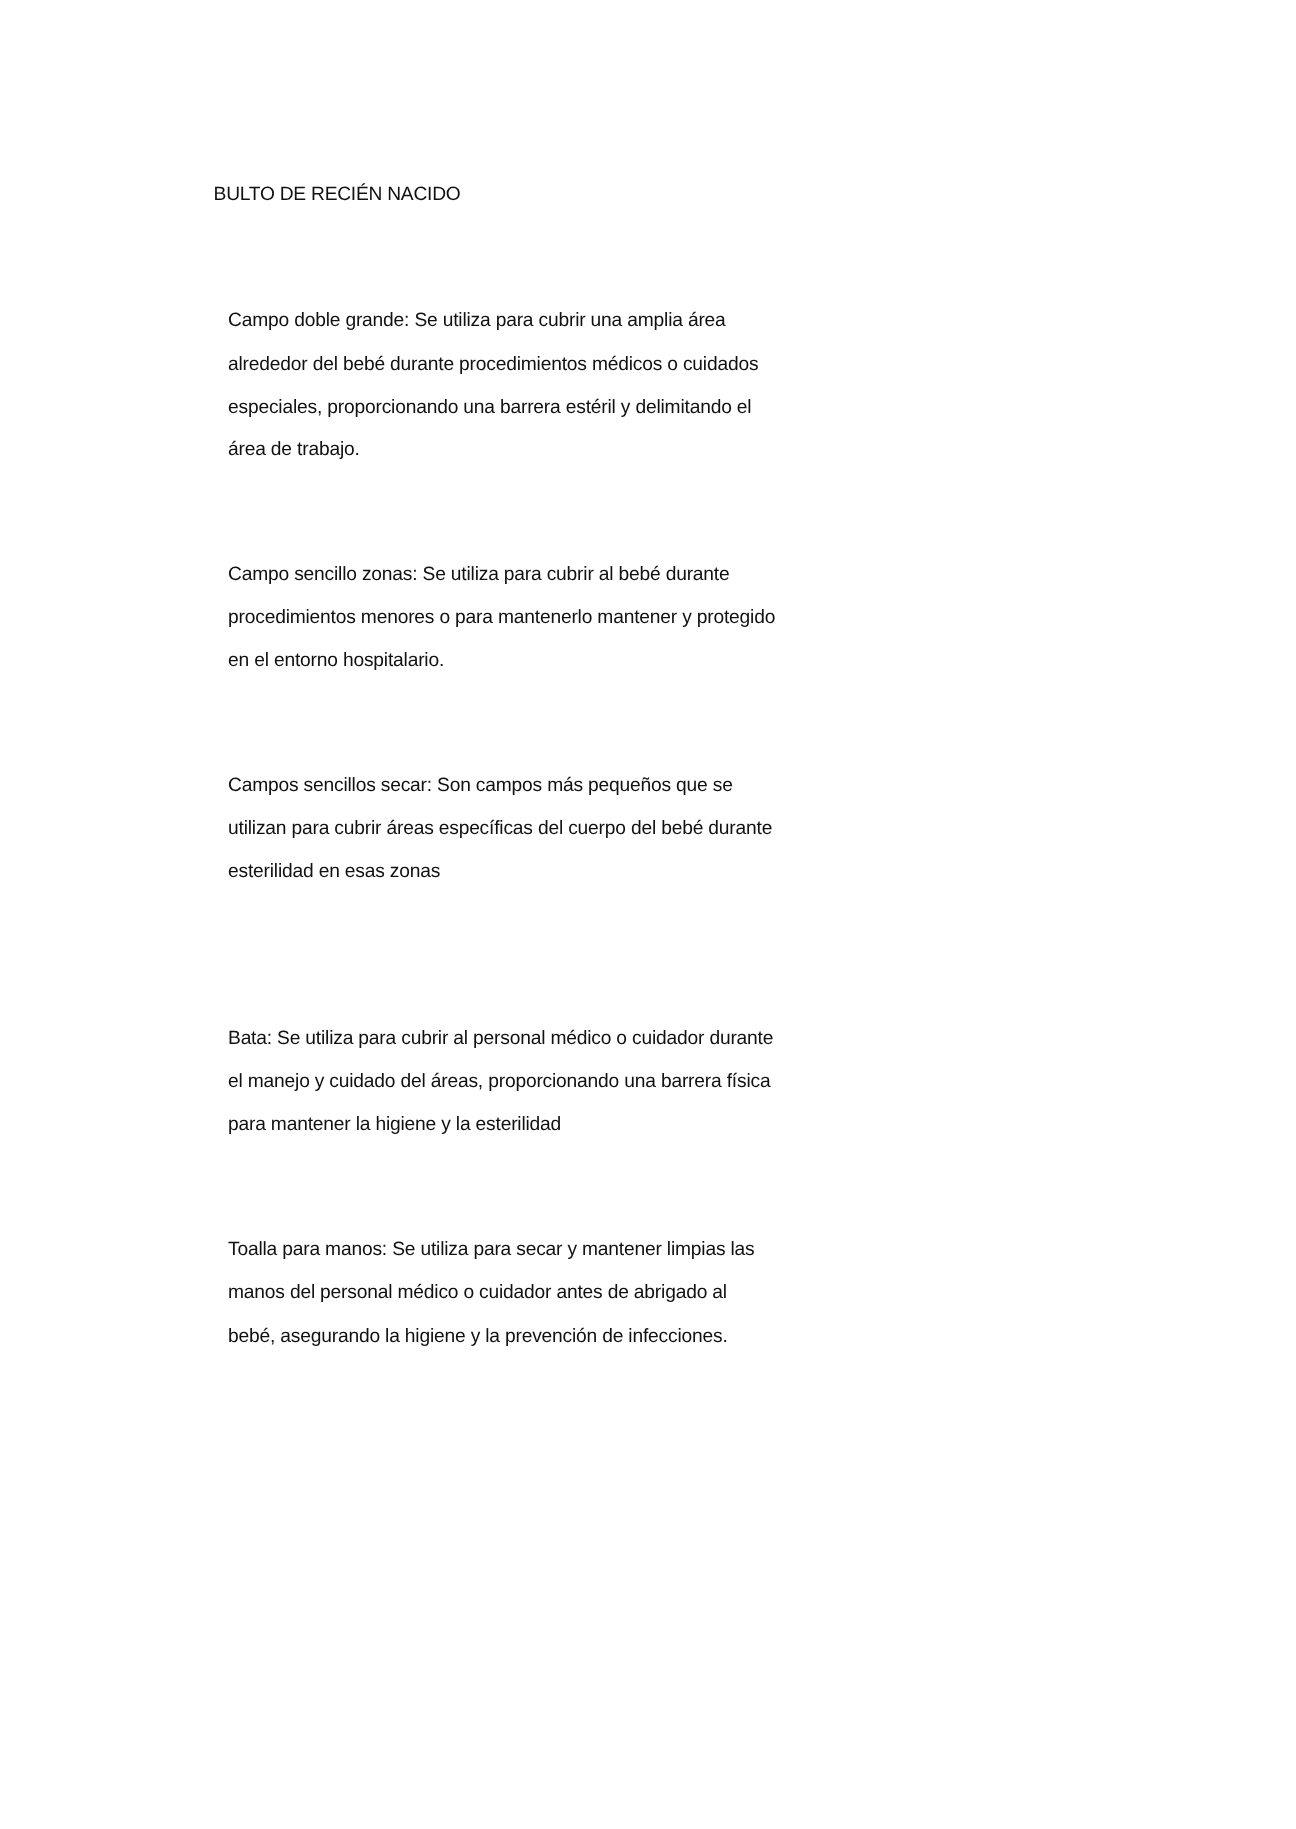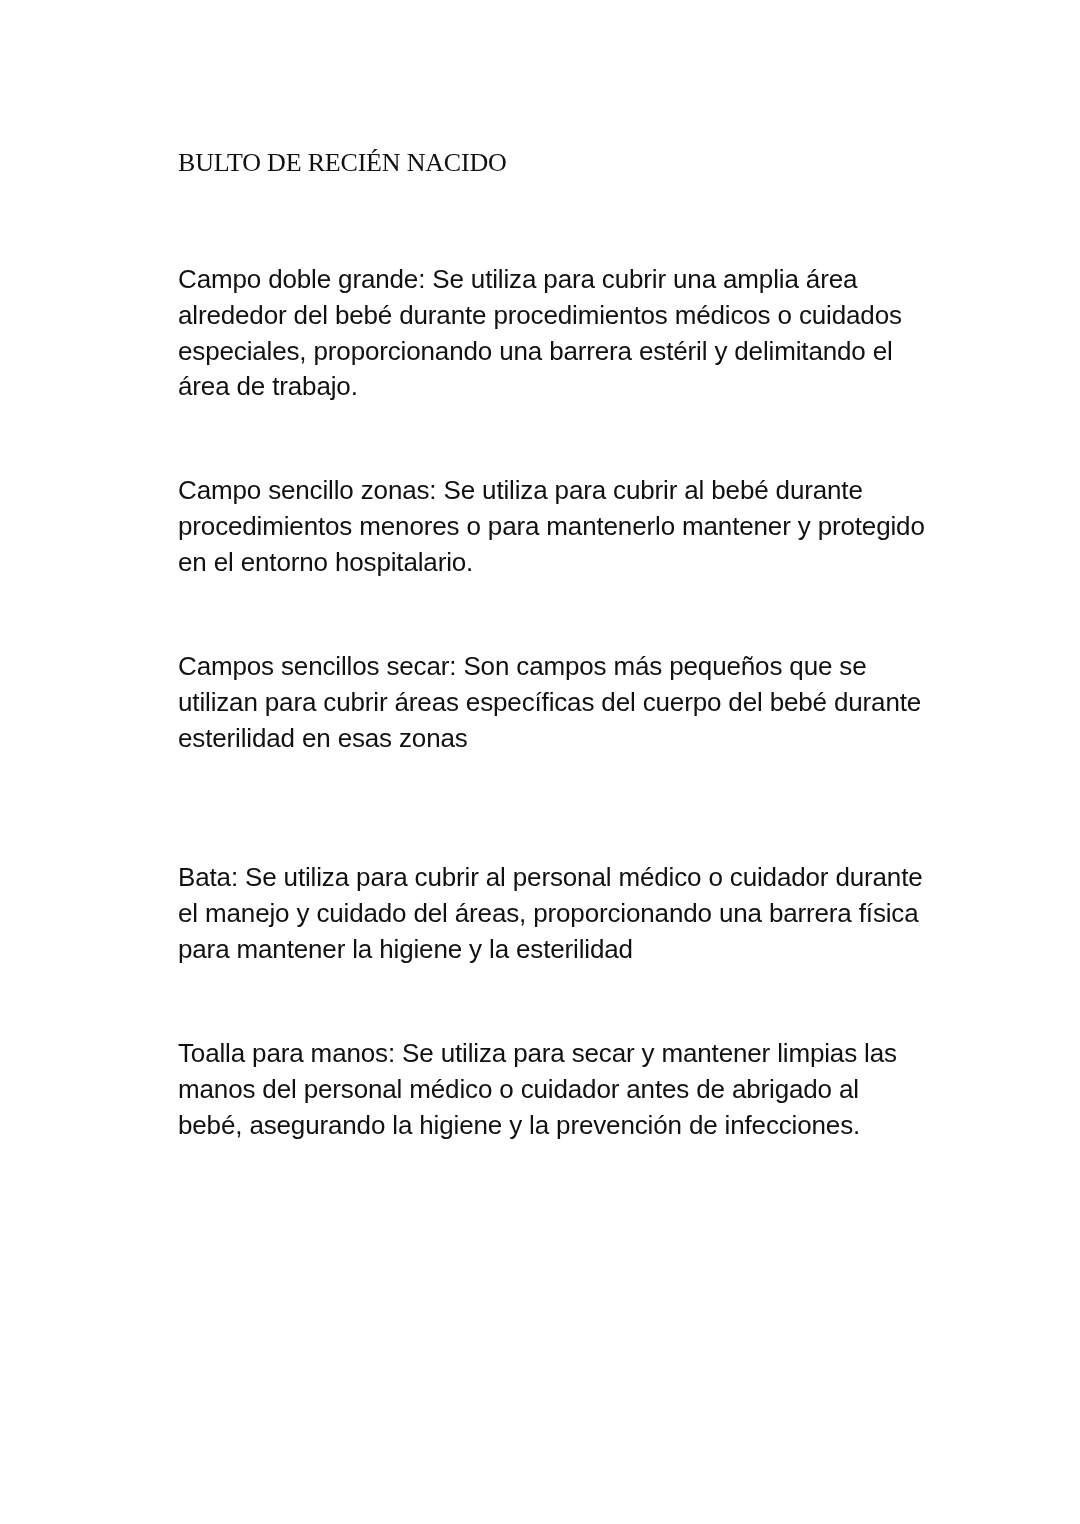--- a/index.html
+++ b/index.html
@@ -20,34 +20,32 @@
       left: 0;
       top: 0;
       width: 1080px;
       height: 1524px;
       background: #ffffff;
     }
     .title {
       position: absolute;
       left: 178px;
       top: 148px;
-      font-size: 26px;
+      font-size: 16px;
       line-height: 30px;
       white-space: nowrap;
       letter-spacing: -0.2px;
-      font-family: Liberation Serif, serif;
     }
     .para {
       position: absolute;
-      left: 178px;
+      left: 190px;
       width: 760px;
-      font-size: 26px;
+      font-size: 16px;
       line-height: 35.8px;
       letter-spacing: -0.15px;
-      margin-top: 12px;
     }
     .para .line {
       display: block;
       white-space: nowrap;
     }
     #p1 { top: 250px; }
     #p2 { top: 461px; }
     #p3 { top: 637px; }
     #p4 { top: 848px; }
     #p5 { top: 1024px; }

